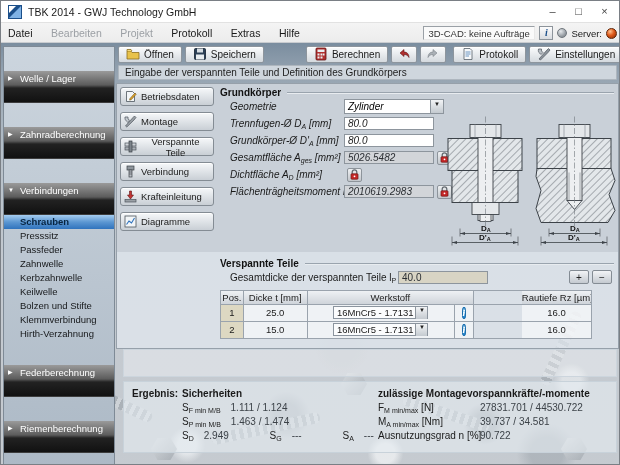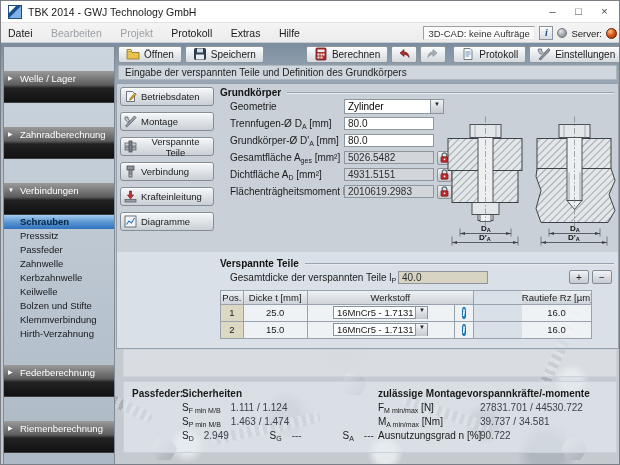--- a/index.html
+++ b/index.html
@@ -67,21 +67,21 @@
 
   
   #content{position:absolute;left:115px;top:40px;width:503px;height:266px;border:1px solid #96a0aa;}
   #zone-top{position:absolute;left:0;top:0;right:0;height:168px;background:#c9d0d8;}
   #zone-bot{position:absolute;left:0;top:168px;right:0;bottom:0;background:rgba(226,233,240,.72);}
 
   .sec-head{display:flex;align-items:center;gap:6px;font-size:10px;font-weight:bold;color:#111;}
   .sec-head .rule{flex:1;height:1px;background:#9aa4ae;box-shadow:0 1px 0 #e8ecf0;}
 
   #grund{position:absolute;left:103px;top:3px;right:4px;}
-  .frow{display:flex;align-items:center;height:17px;}
+  .frow{display:flex;align-items:center;height:17px;font-style:italic;}
   .flabel{width:124px;font-size:10px;color:#1a1a1a;padding-left:10px;white-space:nowrap;}
   .field{width:90px;height:13px;background:#fff;border:1px solid #8d959d;font-size:10px;color:#1a1a1a;line-height:12px;padding:0 3px;overflow:hidden;white-space:nowrap;}
   .field.ro{background:#d2d5d9;color:#2a2e33;}
   .combo{width:100px;height:15px;background:#fff;border:1px solid #8d959d;position:relative;font-size:10px;line-height:13px;padding:0 16px 0 3px;}
   .combo .cbtn{position:absolute;right:0;top:0;width:13px;height:13px;background:linear-gradient(#f2f4f6,#c4cad0);border-left:1px solid #8d959d;text-align:center;}
   .combo .cbtn::after{content:"▼";font-size:6px;color:#222;position:relative;top:-4px;}
   .lock-btn{width:15px;height:14px;margin-left:3px;background:linear-gradient(#eef0f2,#c2c6cb);border:1px solid #8d949b;border-radius:2px;padding:0;display:inline-flex;align-items:center;justify-content:center;}
 
   .drawing{position:absolute;top:28px;width:88px;height:136px;}
   #draw1{left:325px;} #draw2{left:414px;}
@@ -273,21 +273,20 @@
           <button class="lock-btn">
               <svg width="9" height="11" viewBox="0 0 9 11">
                 <path d="M2.2,5 V3.2 a2.3,2.3 0 0 1 4.6,0 V5" fill="none" stroke="#666c72" stroke-width="1.3"></path>
                 <rect x="1" y="4.8" width="7" height="5.4" rx="0.8" fill="#c62828" stroke="#6e1414" stroke-width="0.7"></rect>
                 <circle cx="4.5" cy="7.3" r="0.9" fill="#fff"></circle>
               </svg>
             </button>
         </div>
         <div class="frow">
           <span class="flabel"><span>Dichtfläche A</span><sub>D</sub><span> [mm²]</span></span>
-          <span class="field ro">4931.5151</span>
           <button class="lock-btn">
               <svg width="9" height="11" viewBox="0 0 9 11">
                 <path d="M2.2,5 V3.2 a2.3,2.3 0 0 1 4.6,0 V5" fill="none" stroke="#666c72" stroke-width="1.3"></path>
                 <rect x="1" y="4.8" width="7" height="5.4" rx="0.8" fill="#c62828" stroke="#6e1414" stroke-width="0.7"></rect>
                 <circle cx="4.5" cy="7.3" r="0.9" fill="#fff"></circle>
               </svg>
             </button>
         </div>
         <div class="frow">
           <span class="flabel"><span>Flächenträgheitsmoment I</span><sub>BT</sub><span> [mm⁴]</span></span>
@@ -439,21 +438,21 @@
             <rect x="1" y="1" width="11" height="11" fill="#f2f5f7" stroke="#4d555d" stroke-width="0.8"></rect>
             <polyline points="2.5,9.5 5,6 7.5,8 10.5,3" fill="none" stroke="#2f73bd" stroke-width="1.1"></polyline>
           </svg>
         <span>Diagramme</span>
       </button>
     </div>
 
     <div id="strip"></div>
 
     <div id="ergebnis">
-      <span id="erg-label">Passfeder:</span>
+      <span id="erg-label">Ergebnis:</span>
       <div id="sich">
         <div class="t">Sicherheiten</div>
         <div class="srow"><span>S</span><sub>F min M/B</sub><span class="sval">1.111 / 1.124</span></div>
         <div class="srow"><span>S</span><sub>P min M/B</sub><span class="sval">1.463 / 1.474</span></div>
         <div class="srow" id="srow3">
           <span>S</span><sub>D</sub><span class="sval">2.949</span>
           <span class="grp2">S</span><sub>G</sub><span class="sval">---</span>
           <span class="grp2">S</span><sub>A</sub><span class="sval">---</span>
         </div>
       </div>

